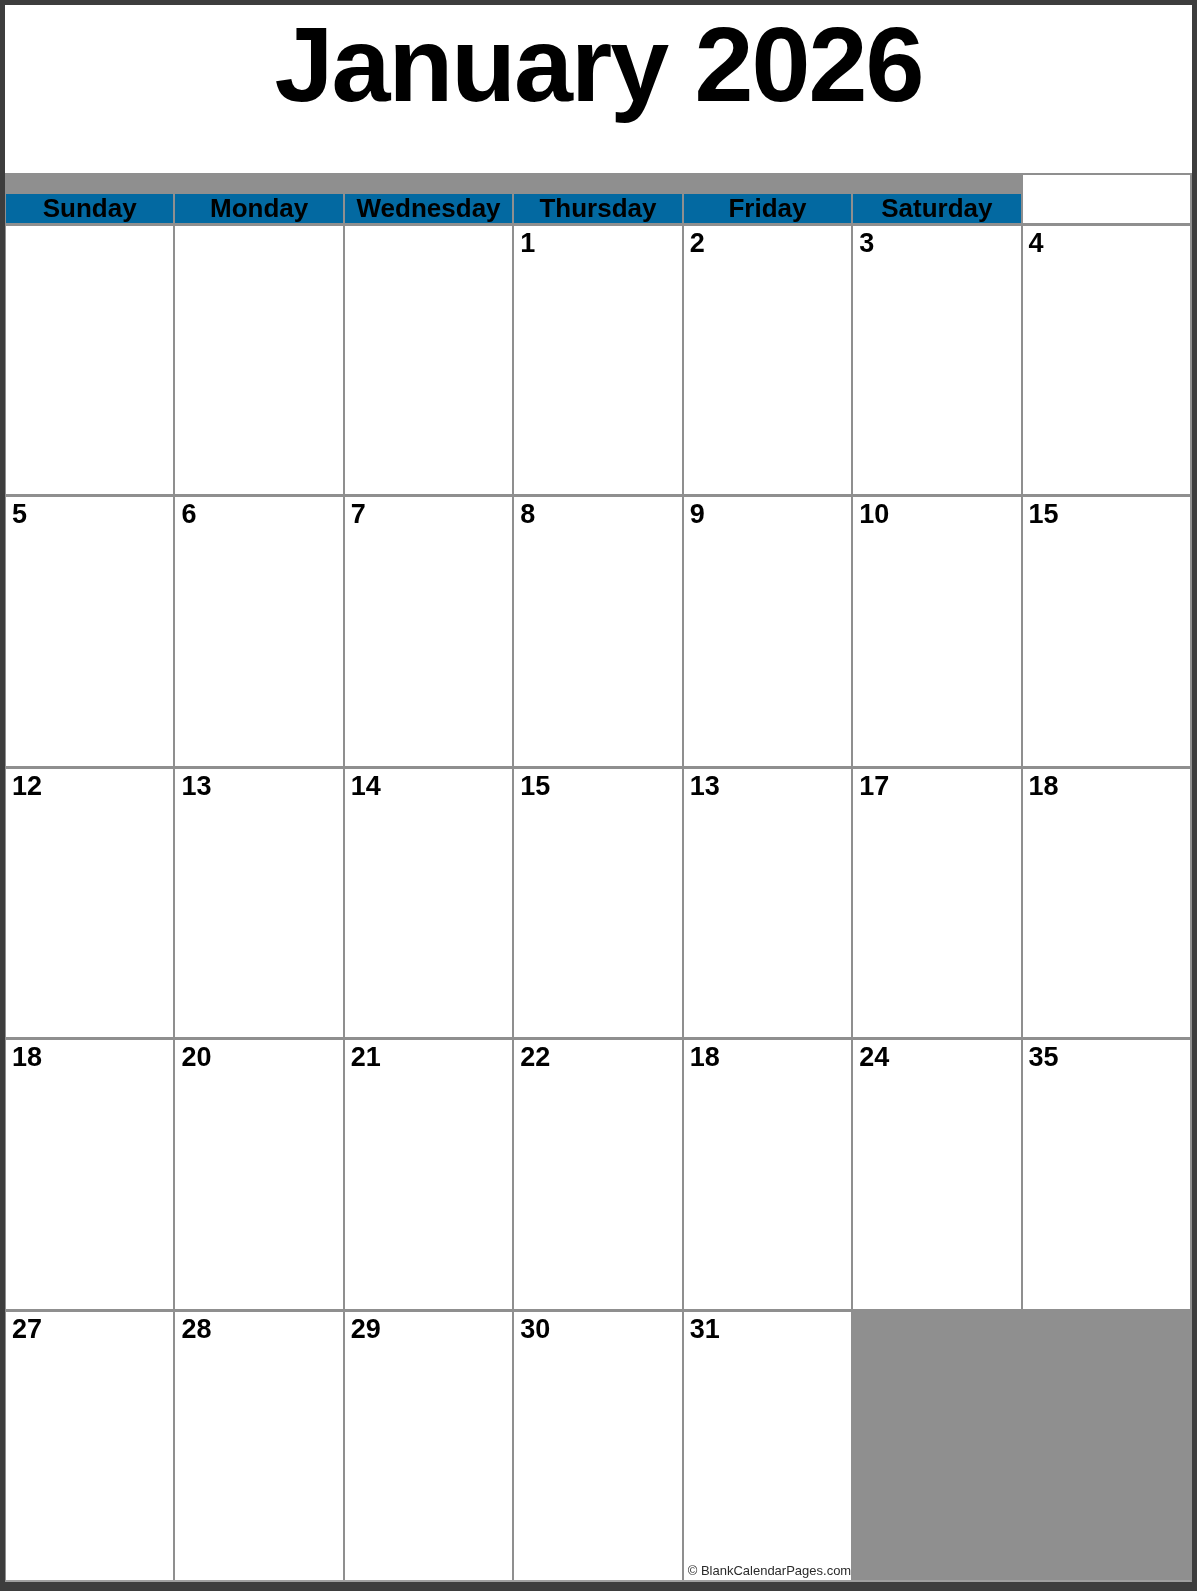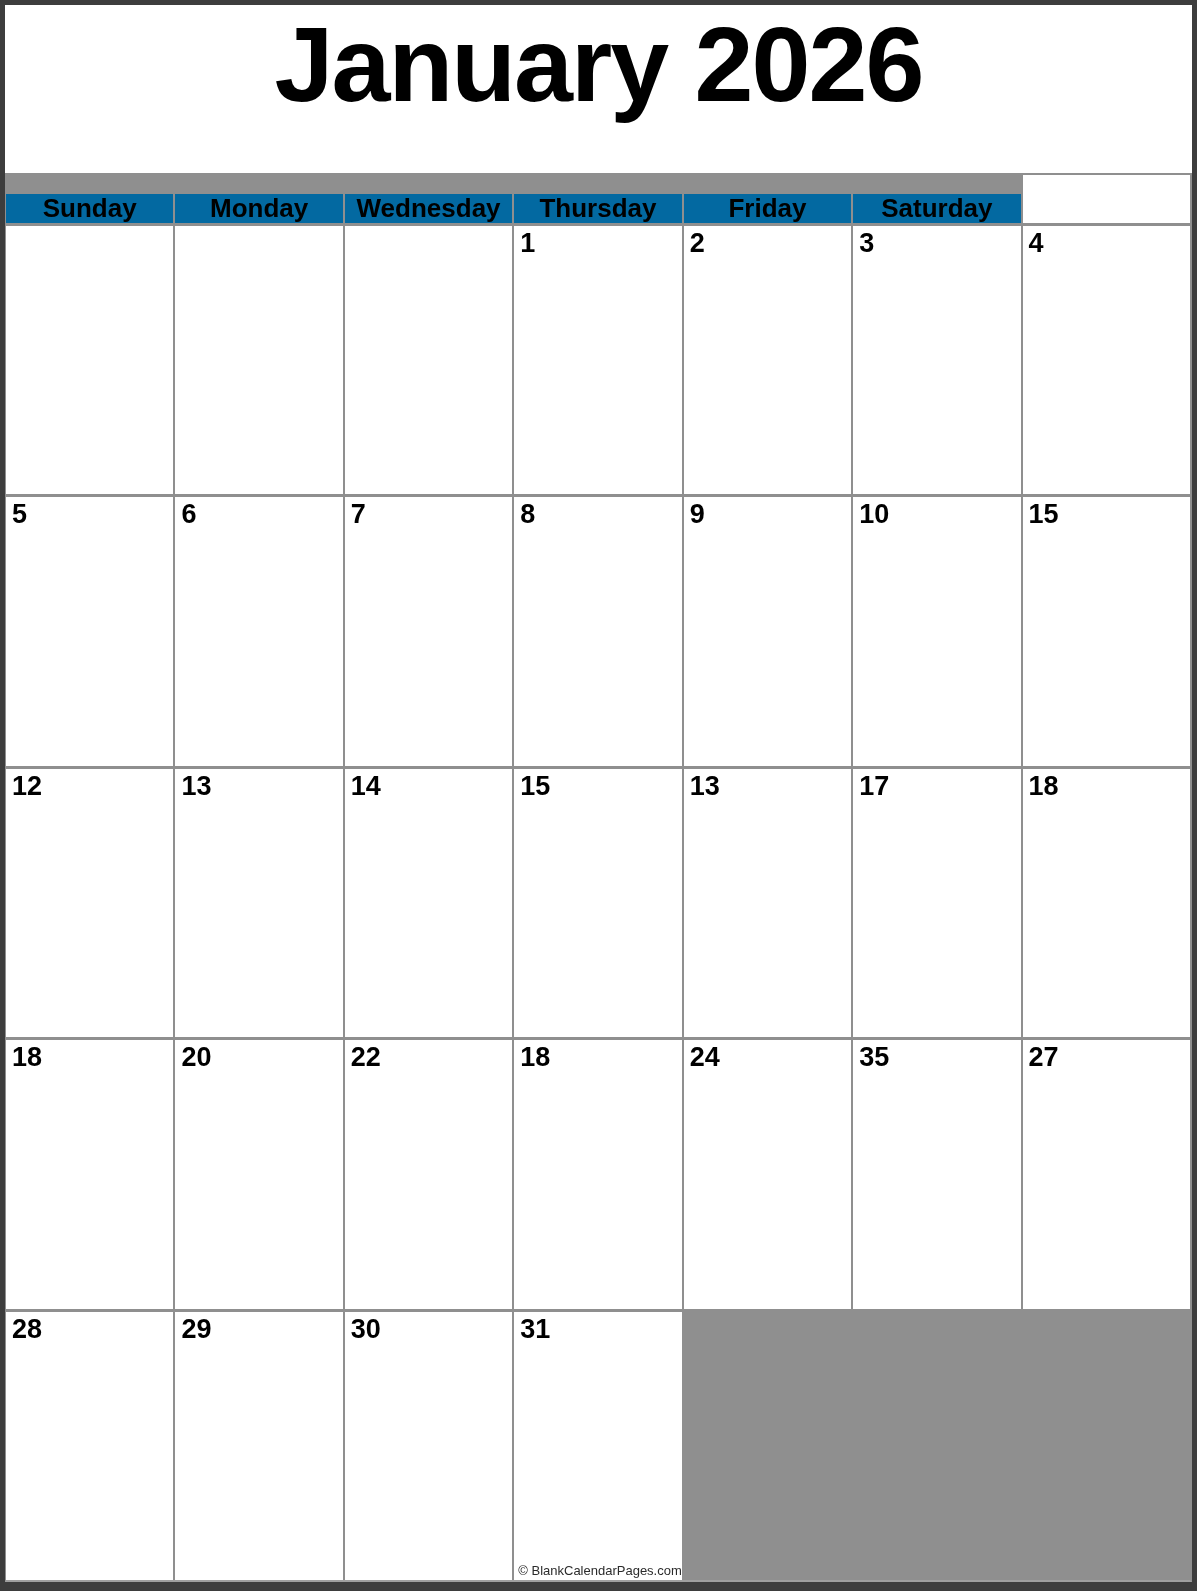--- a/index.html
+++ b/index.html
@@ -115,20 +115,21 @@
     <div class="dcell"><span>12</span></div>
     <div class="dcell"><span>13</span></div>
     <div class="dcell"><span>14</span></div>
     <div class="dcell"><span>15</span></div>
     <div class="dcell"><span>13</span></div>
     <div class="dcell"><span>17</span></div>
 
     <div class="dcell"><span>18</span></div>
     <div class="dcell"><span>18</span></div>
     <div class="dcell"><span>20</span></div>
+    <div class="dcell"><span>21</span></div>
     <div class="dcell"><span>22</span></div>
     <div class="dcell"><span>18</span></div>
     <div class="dcell"><span>24</span></div>
 
     <div class="dcell"><span>35</span></div>
     <div class="dcell"><span>27</span></div>
     <div class="dcell"><span>28</span></div>
     <div class="dcell"><span>29</span></div>
     <div class="dcell"><span>30</span></div>
     <div class="dcell">

